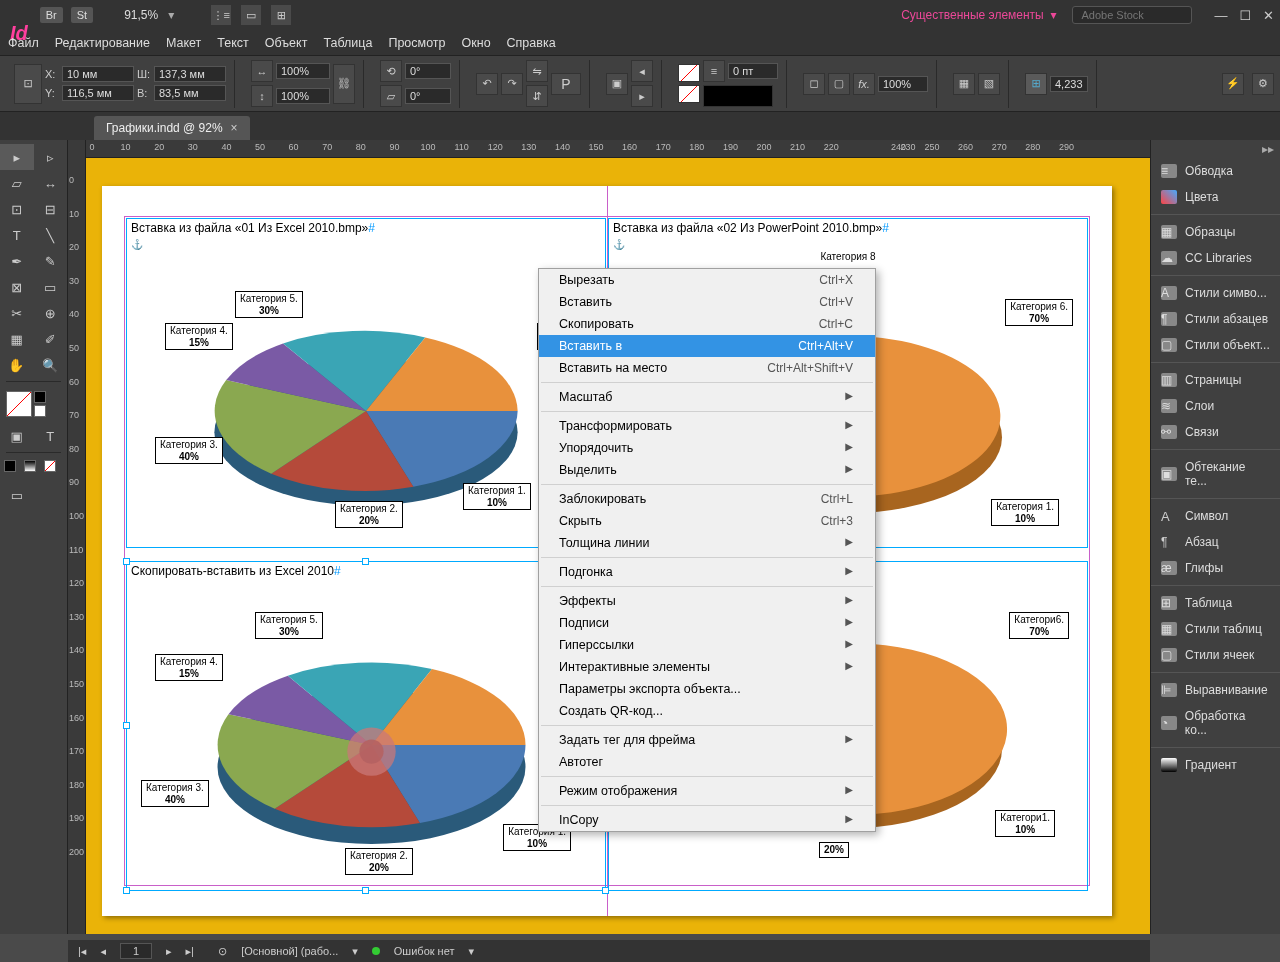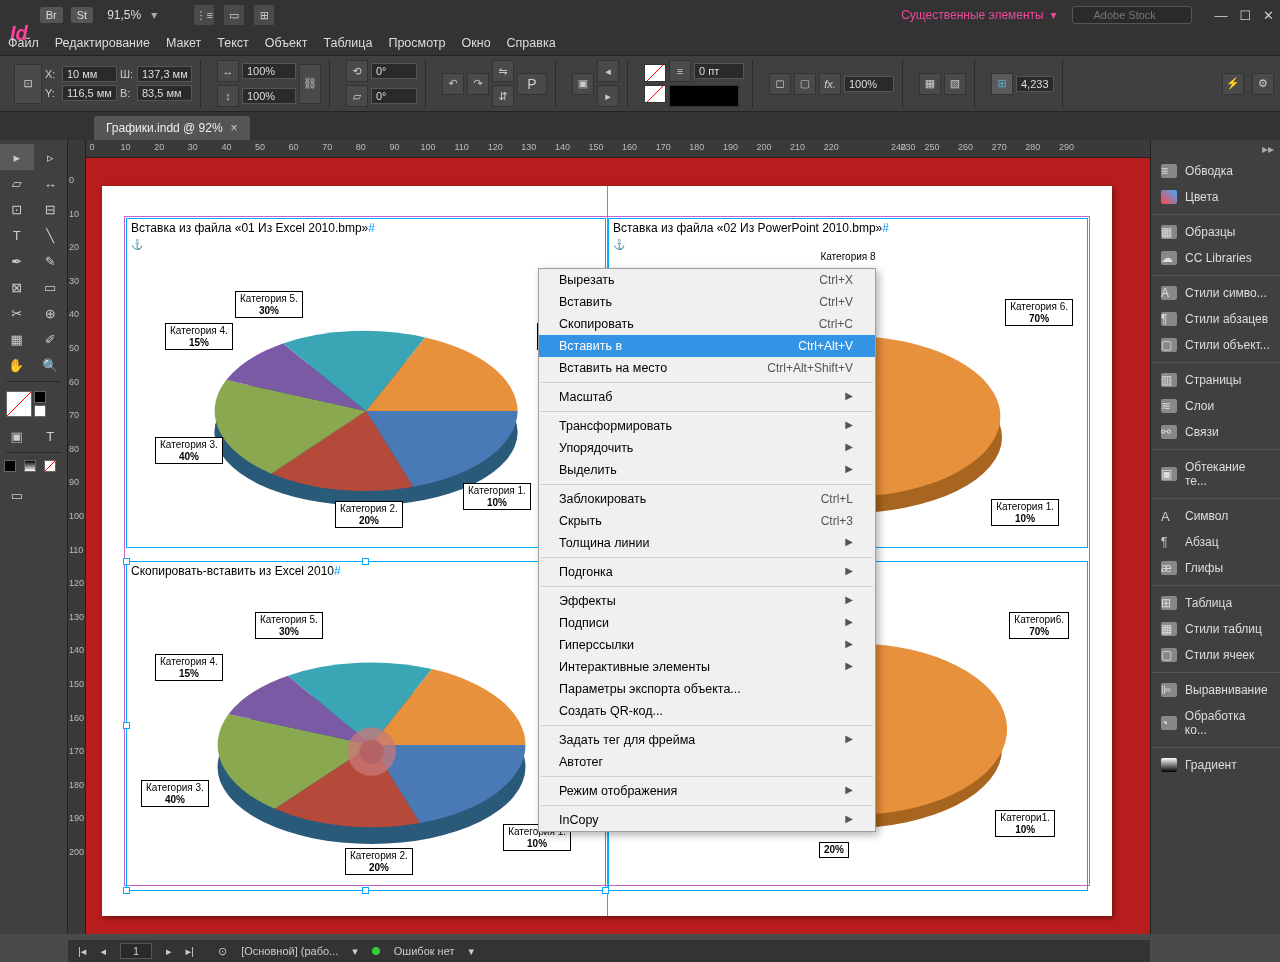--- a/index.html
+++ b/index.html
@@ -2,38 +2,38 @@
 <html><head>
 <meta charset="utf-8">
 <style>
 * { margin: 0; padding: 0; box-sizing: border-box; font-family: "Segoe UI", Tahoma, sans-serif; }
 body { background: #4a4a4a; width: 1280px; height: 962px; overflow: hidden; color: #ddd; font-size: 12px; }
 
 
 .titlebar { height: 30px; background: #333; display: flex; align-items: center; padding: 0 6px; gap: 8px; }
 .id-logo { color: #ff3f9e; font-weight: bold; font-size: 20px; font-style: italic; padding: 0 4px; margin-top: 36px; }
 .tb-btn { background: #555; color: #ddd; padding: 2px 6px; font-size: 11px; border-radius: 2px; }
-.zoom-val { color: #ddd; font-size: 12px; margin-left: 6px; }
+.zoom-val { color: #ddd; font-size: 12px; margin-left: 23px; }
 .tb-spacer { flex: 1; }
 .workspace-dd { color: #ec4899; font-size: 12px; padding: 2px 8px; text-align: right; }
-.search-box { background: #2a2a2a; border: 1px solid #555; padding: 2px 20px; color: #888; font-size: 11px; width: 120px; border-radius: 3px; }
+.search-box { background: #2a2a2a; border: 1px solid #555; padding: 2px 8px; color: #888; font-size: 11px; width: 120px; border-radius: 3px; }
 .win-ctrl { display: flex; gap: 12px; margin-left: 14px; }
 .win-btn { color: #ccc; font-size: 13px; }
 
 
 .menubar { height: 26px; background: #333; display: flex; align-items: center; padding: 0 8px; gap: 16px; border-bottom: 1px solid #222; }
 .menu-item { color: #ddd; font-size: 12.5px; }
 
 
 .control-strip { height: 56px; background: #404040; display: flex; align-items: center; padding: 3px 6px; gap: 8px; border-bottom: 1px solid #222; font-size: 11px; }
 .cs-group { display: flex; align-items: center; gap: 3px; border-right: 1px solid #2a2a2a; padding: 0 8px; height: 48px; }
 .cs-stack { display: flex; flex-direction: column; gap: 3px; }
 .cs-row { display: flex; align-items: center; gap: 3px; }
 .cs-label { color: #ccc; min-width: 14px; }
-.cs-input { background: #2a2a2a; border: 1px solid #555; color: #ddd; padding: 1px 4px; width: 55px; font-size: 11px; }
+.cs-input { background: #2a2a2a; border: 1px solid #555; color: #ddd; padding: 1px 4px; width: 72px; font-size: 11px; }
 .cs-icon { width: 22px; height: 22px; background: #4a4a4a; border: 1px solid #333; display: inline-flex; align-items: center; justify-content: center; color: #ccc; font-size: 11px; }
 .cs-icon.active { background: #5a5a5a; }
 
 
 .doctabs { height: 28px; background: #333; display: flex; align-items: flex-end; padding-left: 94px; }
 .doctab { background: #555; padding: 5px 12px; color: #eee; font-size: 12px; border-radius: 3px 3px 0 0; display: flex; align-items: center; gap: 8px; }
 .doctab .close { color: #ccc; }
 
 
 .main { display: flex; height: 794px; }
@@ -45,21 +45,21 @@
 .tool-swatches { padding: 6px; display: flex; flex-wrap: wrap; gap: 2px; }
 .sw-big { width: 26px; height: 26px; border: 1px solid #666; }
 .sw-stroke { background: linear-gradient(135deg,#fff 48%,#f00 48%,#f00 52%,#fff 52%); }
 .sw-sm { width: 12px; height: 12px; border: 1px solid #666; display: inline-block; }
 
 .canvas-wrap { flex: 1; background: #4a4a4a; position: relative; overflow: hidden; }
 .ruler-h { position: absolute; top: 0; left: 0; right: 0; height: 18px; background: #3a3a3a; border-bottom: 1px solid #222; overflow: hidden; }
 .ruler-v { position: absolute; top: 0; left: 0; bottom: 0; width: 18px; background: #3a3a3a; border-right: 1px solid #222; }
 .ruler-h .tick { position: absolute; top: 2px; color: #bbb; font-size: 9px; transform: translateX(-50%); }
 .ruler-v .tick { position: absolute; left: 1px; color: #bbb; font-size: 9px; transform: translateY(-50%); writing-mode: horizontal-tb; }
-.canvas { position: absolute; top: 18px; left: 18px; right: 0; bottom: 0; background: #b91c1c; overflow: hidden; }
+.canvas { position: absolute; top: 18px; left: 18px; right: 0; bottom: 0; background: #eab308; overflow: hidden; }
 .page { position: absolute; background: #fff; top: 28px; left: 16px; width: 1010px; height: 730px; box-shadow: 2px 2px 5px rgba(0,0,0,0.4); }
 .margin-guide { position: absolute; border: 1px solid #c95fc9; top: 30px; left: 22px; right: 22px; bottom: 30px; }
 .vguide { position: absolute; top: 0; bottom: 0; width: 0; border-left: 1px solid #c95fc9; left: 50%; }
 
 .chart-box { position: absolute; border: 1px solid #0af; }
 .chart-box.tl { top: 32px; left: 24px; width: 480px; height: 330px; border-color: #0af; }
 .chart-box.tr { top: 32px; left: 506px; width: 480px; height: 330px; border-color: #0af; }
 .chart-box.bl { top: 375px; left: 24px; width: 480px; height: 330px; border: 1.5px solid #0af; }
 .chart-box.br { top: 375px; left: 506px; width: 480px; height: 330px; border-color: #0af; }
 .chart-cap { font-size: 12px; color: #000; padding: 2px 4px; }

